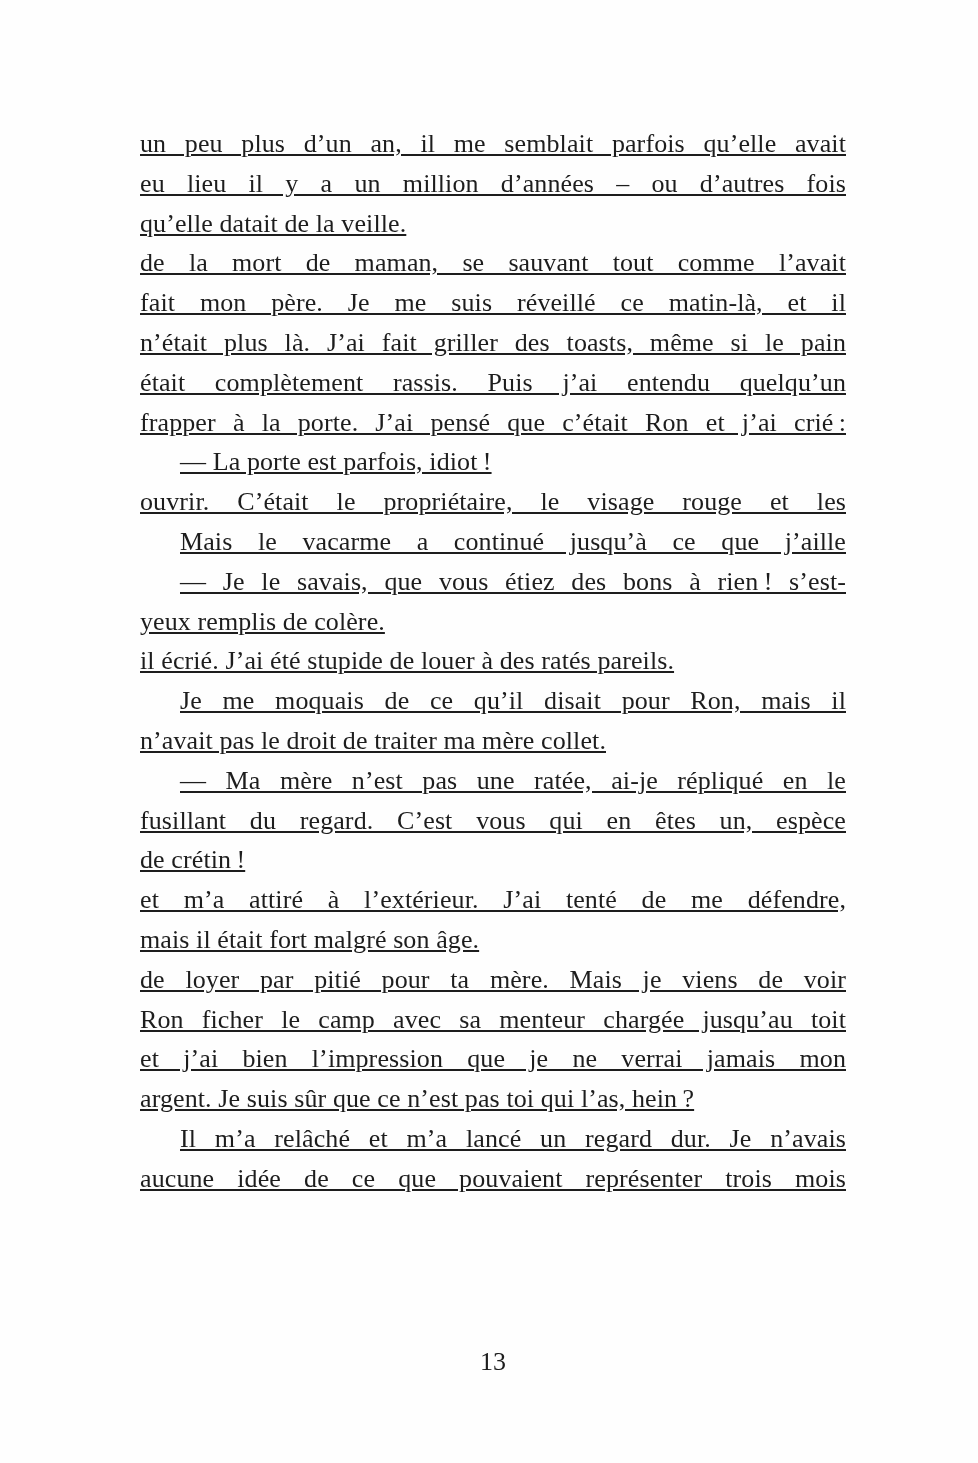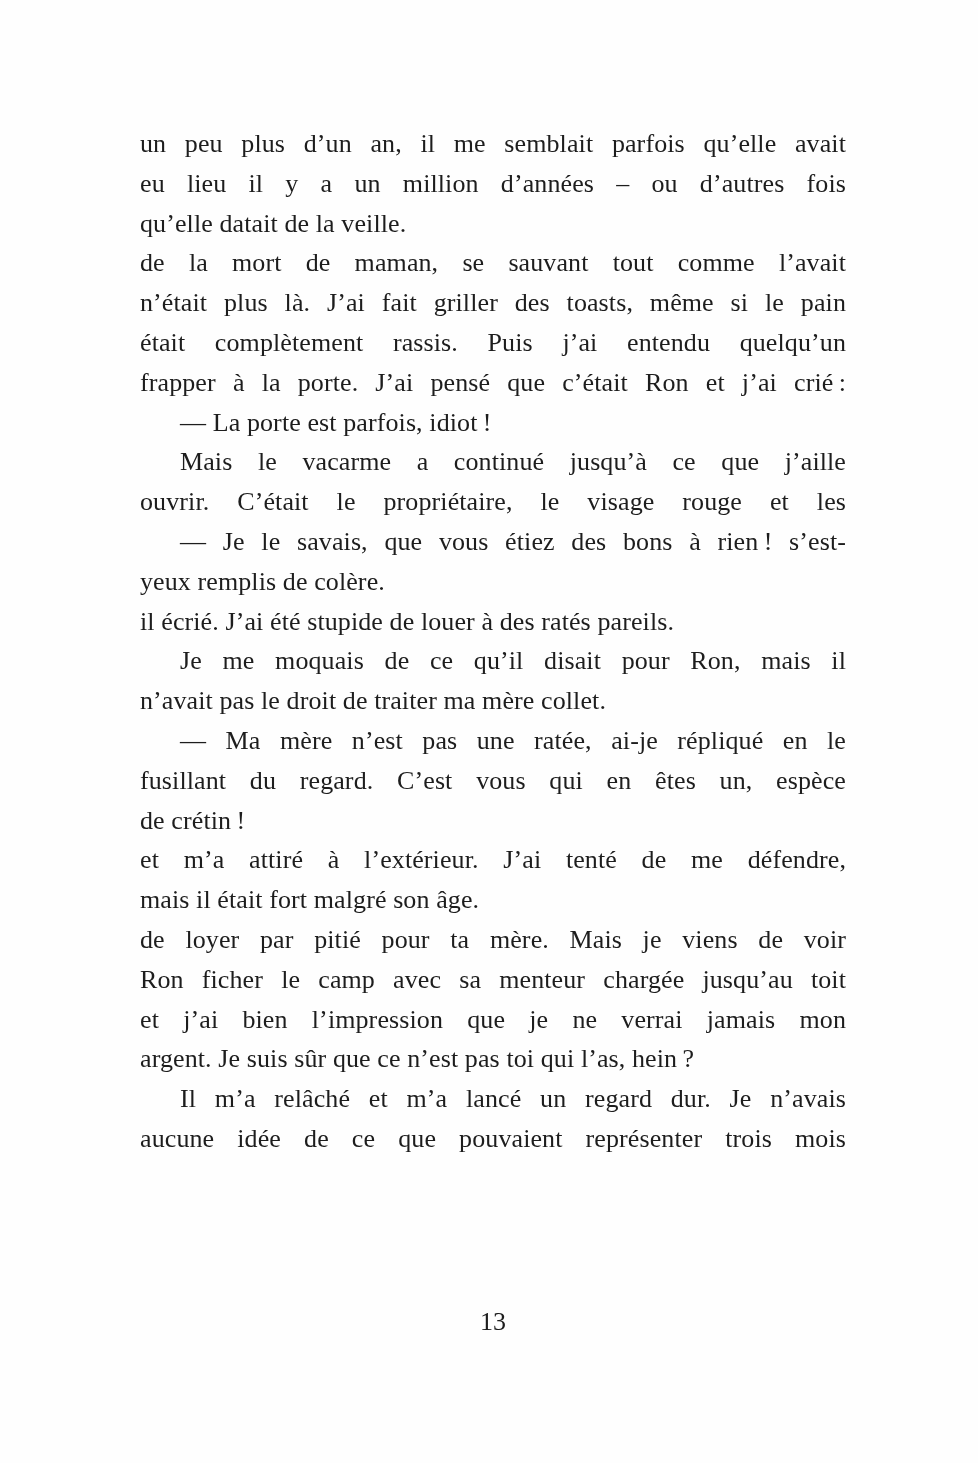--- a/index.html
+++ b/index.html
@@ -15,61 +15,63 @@
     background-color: #fefefe;
     font-family: "Liberation Serif", "DejaVu Serif", serif;
     color: #1d1d1d;
     overflow: hidden;
   }
   .text-block {
     position: absolute;
     left: 140px;
     top: 124px;
     width: 706px;
+    text-decoration: underline;
   }
   .line {
     font-size: 26px;
     line-height: 39.8px;
     height: 39.8px;
     overflow: hidden;
     text-align: justify;
     text-align-last: justify;
     letter-spacing: 0.1px;
   }
   .line.indent {
     text-indent: 40px;
   }
   .line.end {
     text-align-last: left;
   }
   .page-number {
     position: absolute;
     left: 140px;
-    top: 1302px;
+    top: 1342px;
     width: 706px;
     text-align: center;
     font-size: 26px;
     line-height: 40px;
   }
 </style>
 </head>
 <body>
 
 <div class="page">
   <div class="text-block">
     <div class="line">un peu plus d’un an, il me semblait parfois qu’elle avait</div>
     <div class="line">eu lieu il y a un million d’années – ou d’autres fois</div>
     <div class="line end">qu’elle datait de la veille.</div>
     <div class="line">de la mort de maman, se sauvant tout comme l’avait</div>
+    <div class="line">fait mon père. Je me suis réveillé ce matin-là, et il</div>
     <div class="line">n’était plus là. J’ai fait griller des toasts, même si le pain</div>
     <div class="line">était complètement rassis. Puis j’ai entendu quelqu’un</div>
     <div class="line">frapper à la porte. J’ai pensé que c’était Ron et j’ai crié :</div>
     <div class="line indent end">— La porte est parfois, idiot !</div>
+    <div class="line">ouvrir. C’était le propriétaire, le visage rouge et les</div>
     <div class="line indent">Mais le vacarme a continué jusqu’à ce que j’aille</div>
-    <div class="line">ouvrir. C’était le propriétaire, le visage rouge et les</div>
     <div class="line indent">— Je le savais, que vous étiez des bons à rien ! s’est-</div>
     <div class="line end">yeux remplis de colère.</div>
     <div class="line end">il écrié. J’ai été stupide de louer à des ratés pareils.</div>
     <div class="line indent">Je me moquais de ce qu’il disait pour Ron, mais il</div>
     <div class="line end">n’avait pas le droit de traiter ma mère collet.</div>
     <div class="line indent">— Ma mère n’est pas une ratée, ai-je répliqué en le</div>
     <div class="line">fusillant du regard. C’est vous qui en êtes un, espèce</div>
     <div class="line end">de crétin !</div>
     <div class="line">et m’a attiré à l’extérieur. J’ai tenté de me défendre,</div>
     <div class="line end">mais il était fort malgré son âge.</div>

